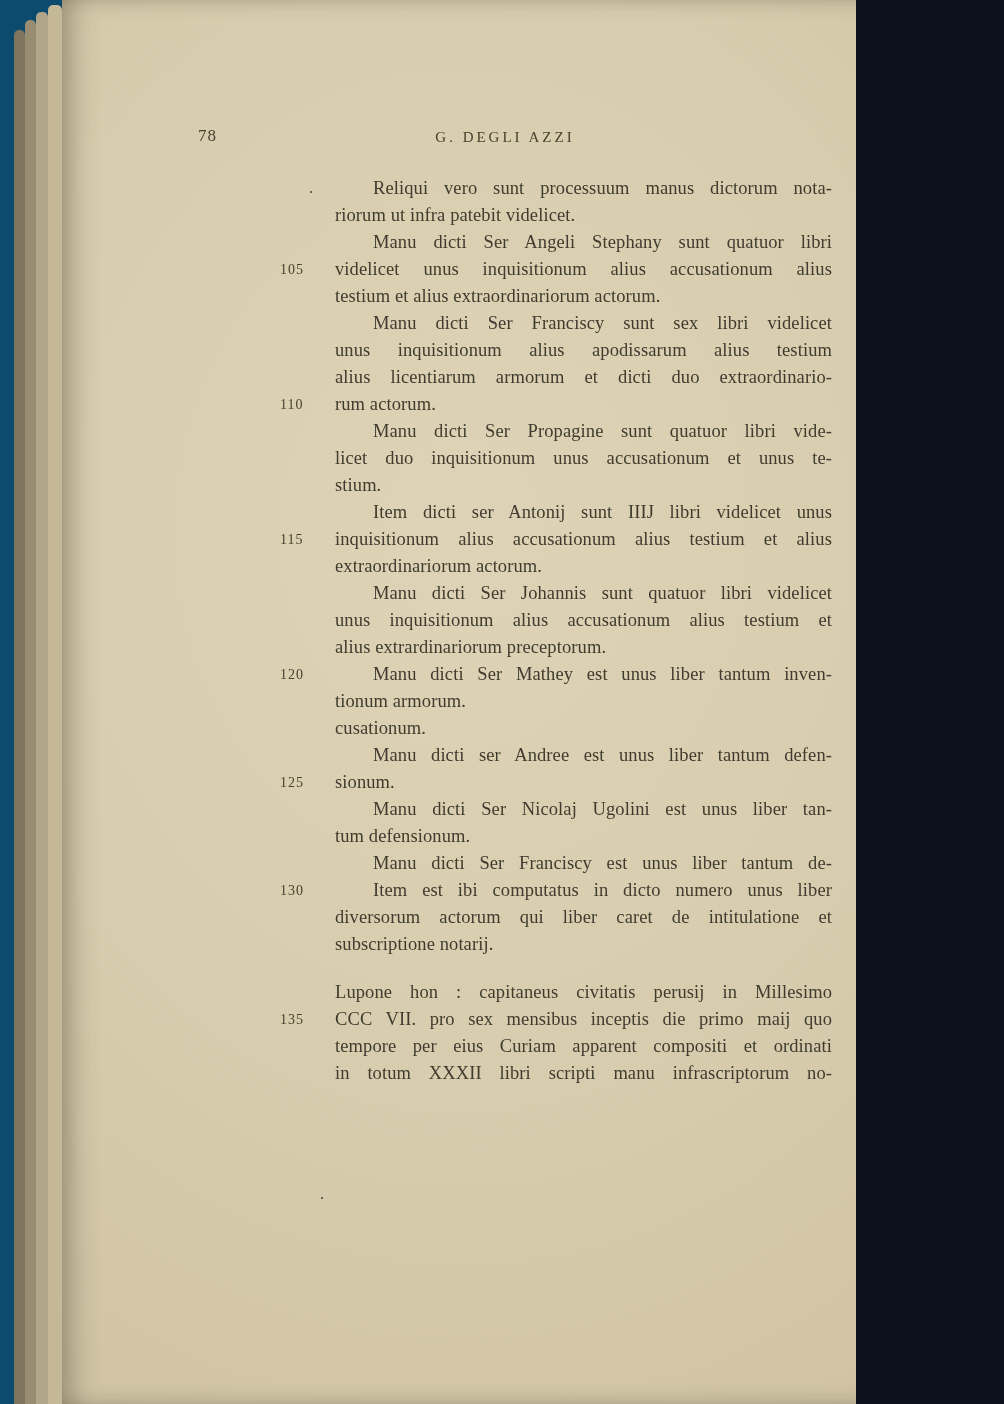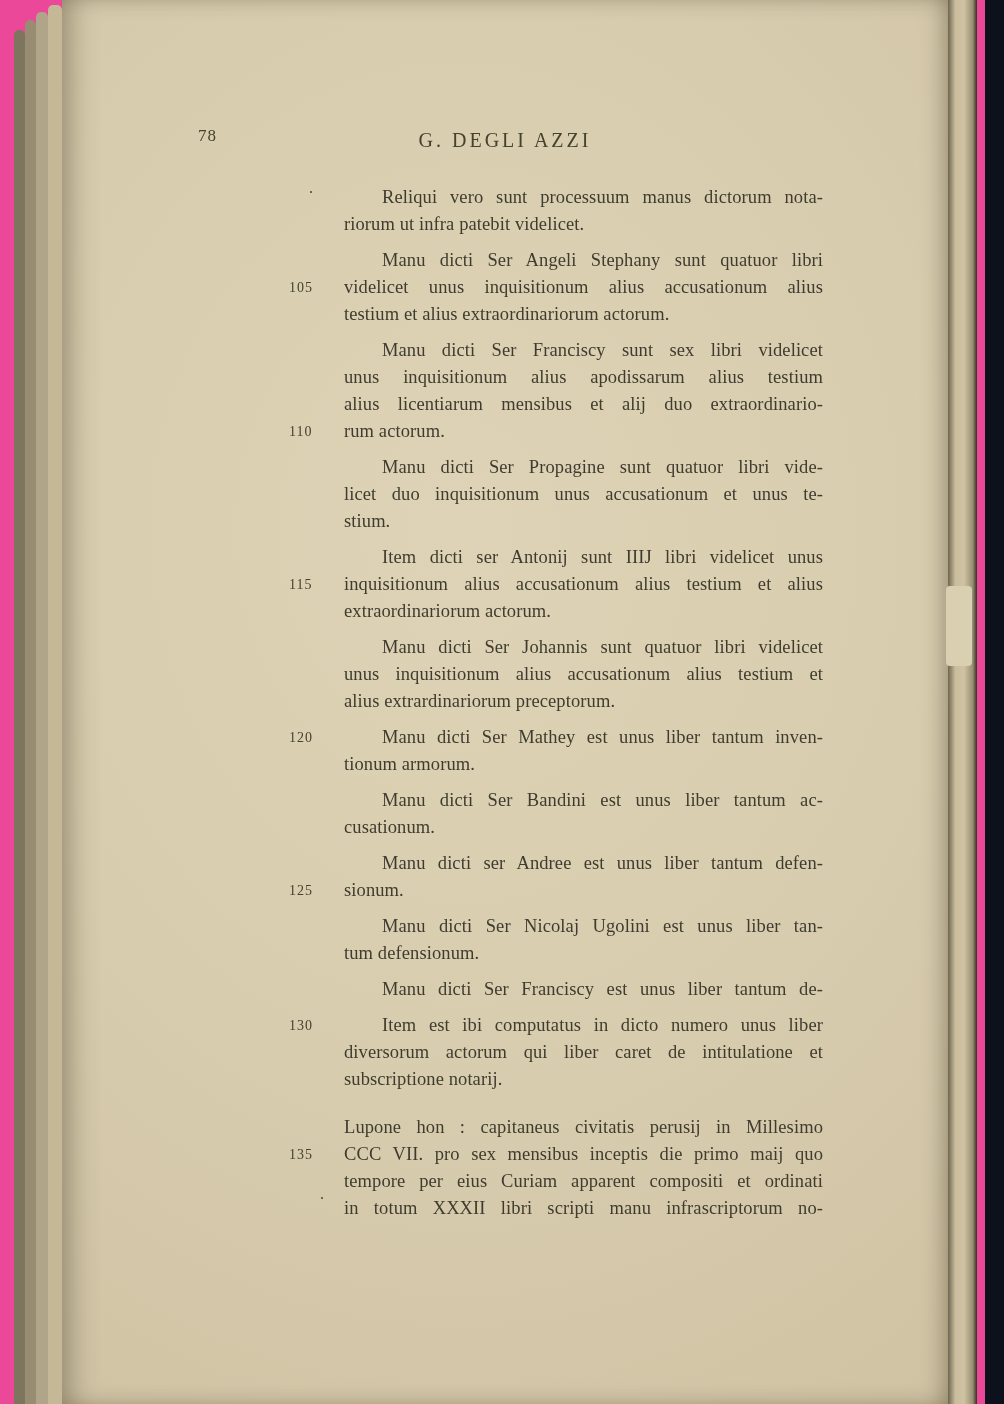--- a/index.html
+++ b/index.html
@@ -1,46 +1,45 @@
 <!DOCTYPE html>
 <html><head>
 <meta charset="utf-8">
 <style>
   html,body{margin:0;padding:0;background:#0d111c;}
   .screen{
-    position:relative;width:968px;height:1404px;overflow:hidden;
-    background:#ec4899;
+    position:relative;width:856px;height:1404px;overflow:hidden;
+    background:#0c4a6e;
     font-family:"Liberation Serif", serif;
-    padding-left:17px;
   }
   
   .strip{position:absolute;bottom:0;border-radius:5px 5px 0 0;}
   .s1{left:14px;top:30px;width:11px;background:#7e755e;}
   .s2{left:25px;top:20px;width:11px;background:#988d72;}
   .s3{left:36px;top:12px;width:12px;background:#b0a588;}
   .s4{left:48px;top:5px;width:14px;background:#c4b897;}
   
   .page{
     position:absolute;left:62px;top:0;width:886px;height:1404px;
     background:radial-gradient(120% 90% at 45% 38%, #ded3b6 0%, #d8ccae 45%, #cfc2a3 85%, #c3b694 100%);
     box-shadow:inset 18px 0 30px -12px rgba(60,50,30,0.45), inset -14px 0 22px -10px rgba(60,50,30,0.40);
   }
   .pagenum{
     position:absolute;left:136px;top:126px;
     font-size:17px;letter-spacing:1px;color:#45422f;
   }
   .running-title{
     position:absolute;left:443px;top:129px;transform:translateX(-50%);
-    font-size:20px;letter-spacing:3px;color:#45422f;white-space:nowrap;
+    font-size:15px;letter-spacing:3px;color:#45422f;white-space:nowrap;
   }
   .text-block{
     position:absolute;left:273px;top:175px;width:497px;
     font-size:18.5px;line-height:27px;color:#3f3c2f;letter-spacing:0.1px;
   }
-  .paragraph{margin:9px;}
+  .paragraph{margin:0;}
   .paragraph.gap-before{margin-top:21px;}
   .line{position:relative;text-align:justify;text-align-last:justify;}
   .line.last{text-align-last:left;}
   .line.first{text-indent:38px;}
   .lineno{
     position:absolute;left:-55px;top:0;width:50px;
     font-size:14px;line-height:27px;letter-spacing:1px;text-indent:0;color:#45422f;
   }
   .stray{position:absolute;font-size:16px;color:#4a4635;}
   .mark1{left:247px;top:179px;}
@@ -75,21 +74,21 @@
           <div class="line last"><span>riorum ut infra patebit videlicet.</span></div>
         </div>
         <div class="paragraph">
           <div class="line first"><span>Manu dicti Ser Angeli Stephany sunt quatuor libri</span></div>
           <div class="line"><span class="lineno">105</span><span>videlicet unus inquisitionum alius accusationum alius</span></div>
           <div class="line last"><span>testium et alius extraordinariorum actorum.</span></div>
         </div>
         <div class="paragraph">
           <div class="line first"><span>Manu dicti Ser Franciscy sunt sex libri videlicet</span></div>
           <div class="line"><span>unus inquisitionum alius apodissarum alius testium</span></div>
-          <div class="line"><span>alius licentiarum mensibus et alij duo extraordinario-</span></div>
+          <div class="line"><span>alius licentiarum armorum et dicti duo extraordinario-</span></div>
           <div class="line last"><span class="lineno">110</span><span>rum actorum.</span></div>
         </div>
         <div class="paragraph">
           <div class="line first"><span>Manu dicti Ser Propagine sunt quatuor libri vide-</span></div>
           <div class="line"><span>licet duo inquisitionum unus accusationum et unus te-</span></div>
           <div class="line last"><span>stium.</span></div>
         </div>
         <div class="paragraph">
           <div class="line first"><span>Item dicti ser Antonij sunt IIIJ libri videlicet unus</span></div>
           <div class="line"><span class="lineno">115</span><span>inquisitionum alius accusationum alius testium et alius</span></div>
@@ -98,21 +97,20 @@
         <div class="paragraph">
           <div class="line first"><span>Manu dicti Ser Johannis sunt quatuor libri videlicet</span></div>
           <div class="line"><span>unus inquisitionum alius accusationum alius testium et</span></div>
           <div class="line last"><span>alius extrardinariorum preceptorum.</span></div>
         </div>
         <div class="paragraph">
           <div class="line first"><span class="lineno">120</span><span>Manu dicti Ser Mathey est unus liber tantum inven-</span></div>
           <div class="line last"><span>tionum armorum.</span></div>
         </div>
         <div class="paragraph">
-          <div class="line first"><span>Manu dicti Ser Bandini est unus liber tantum ac-</span></div>
           <div class="line last"><span>cusationum.</span></div>
         </div>
         <div class="paragraph">
           <div class="line first"><span>Manu dicti ser Andree est unus liber tantum defen-</span></div>
           <div class="line last"><span class="lineno">125</span><span>sionum.</span></div>
         </div>
         <div class="paragraph">
           <div class="line first"><span>Manu dicti Ser Nicolaj Ugolini est unus liber tan-</span></div>
           <div class="line last"><span>tum defensionum.</span></div>
         </div>

